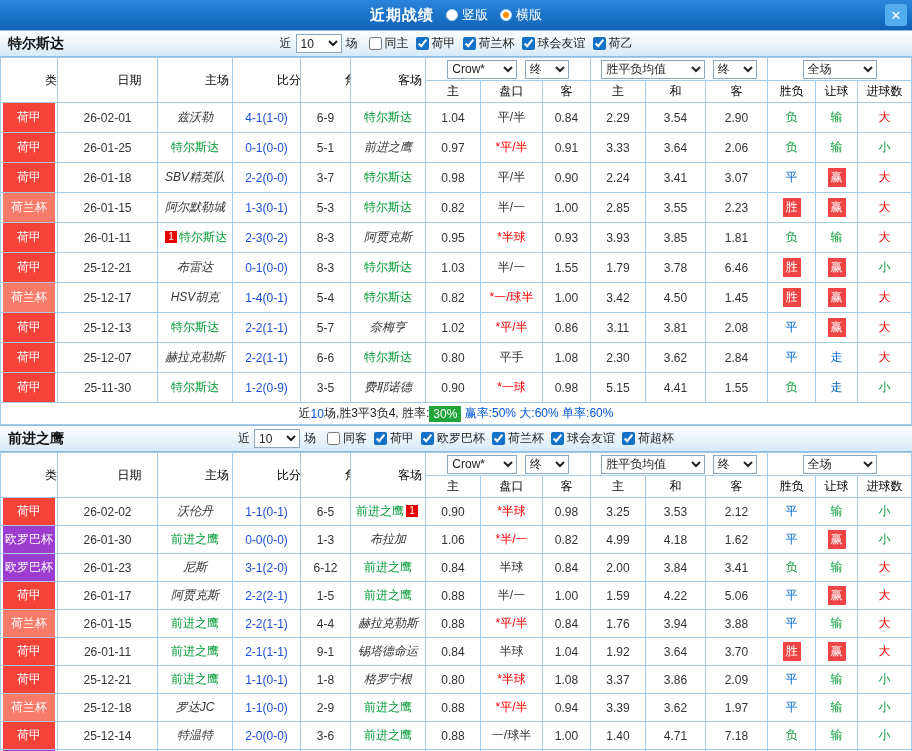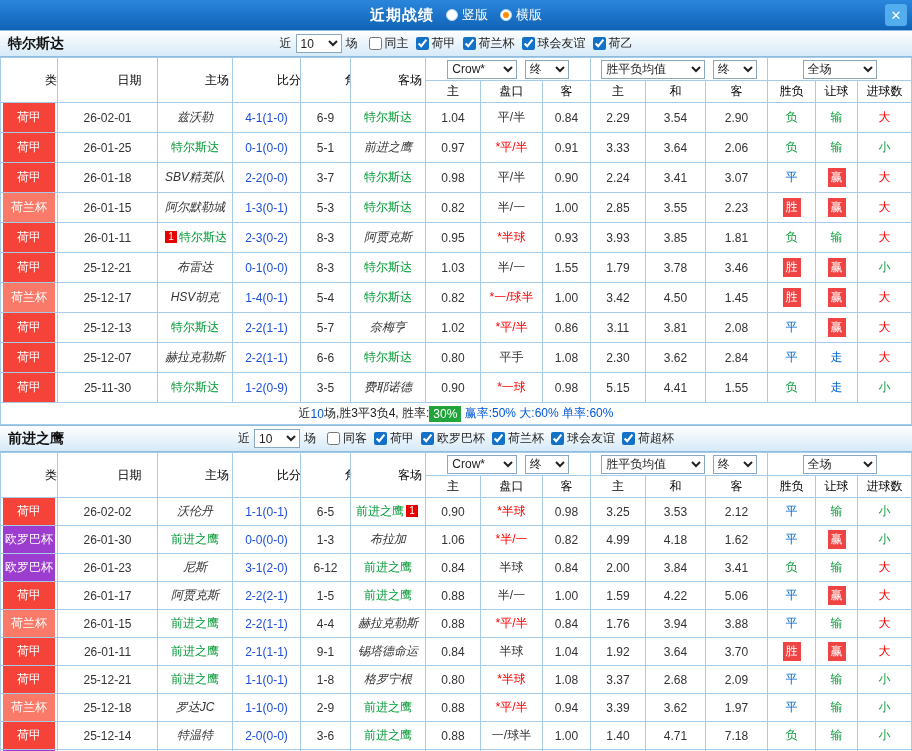--- a/index.html
+++ b/index.html
@@ -264,21 +264,21 @@
         <td class="date-cell">25-12-21</td>
         <td class="team-cell"><span class="team-opp">布雷达</span></td>
         <td class="score">0-1(0-0)</td>
         <td>8-3</td>
         <td class="team-cell"><span class="team-self">特尔斯达</span></td>
         <td>1.03</td>
         <td>半/一</td>
         <td>1.55</td>
         <td>1.79</td>
         <td>3.78</td>
-        <td>3.46</td>
+        <td>6.46</td>
         <td class="res-cell"><span class="res-win">胜</span></td>
         <td class="res-cell"><span class="res-win">赢</span></td>
         <td class="res-cell"><span class="res-under">小</span></td>
       </tr>
       <tr>
         <td class="type-cell">
           <div class="league-badge" style="background: rgb(249, 122, 104);">荷兰杯</div>
         </td>
         <td class="date-cell">25-12-17</td>
         <td class="team-cell"><span class="team-opp">HSV胡克</span></td>
@@ -566,21 +566,21 @@
         </td>
         <td class="date-cell">25-12-21</td>
         <td class="team-cell"><span class="team-self">前进之鹰</span></td>
         <td class="score">1-1(0-1)</td>
         <td>1-8</td>
         <td class="team-cell"><span class="team-opp">格罗宁根</span></td>
         <td>0.80</td>
         <td class="hcp-red">*半球</td>
         <td>1.08</td>
         <td>3.37</td>
-        <td>2.68</td>
+        <td>3.86</td>
         <td>2.09</td>
         <td class="res-cell"><span class="res-push">平</span></td>
         <td class="res-cell"><span class="res-lose">输</span></td>
         <td class="res-cell"><span class="res-under">小</span></td>
       </tr>
       <tr>
         <td class="type-cell">
           <div class="league-badge" style="background: rgb(249, 122, 104);">荷兰杯</div>
         </td>
         <td class="date-cell">25-12-18</td>

